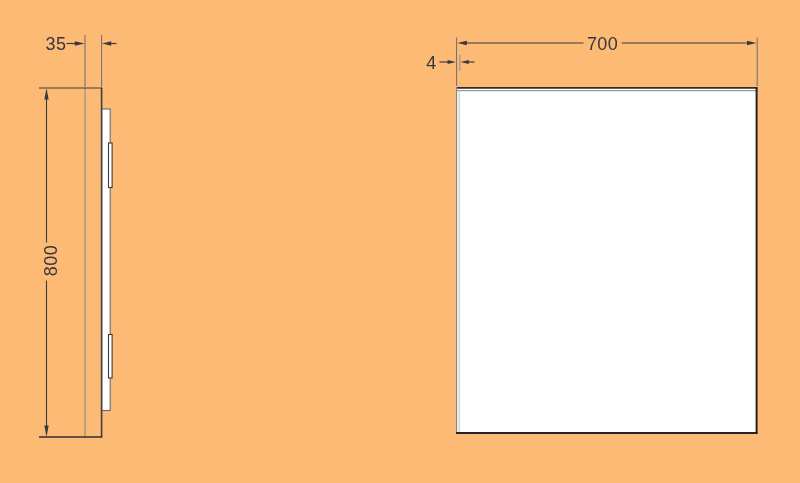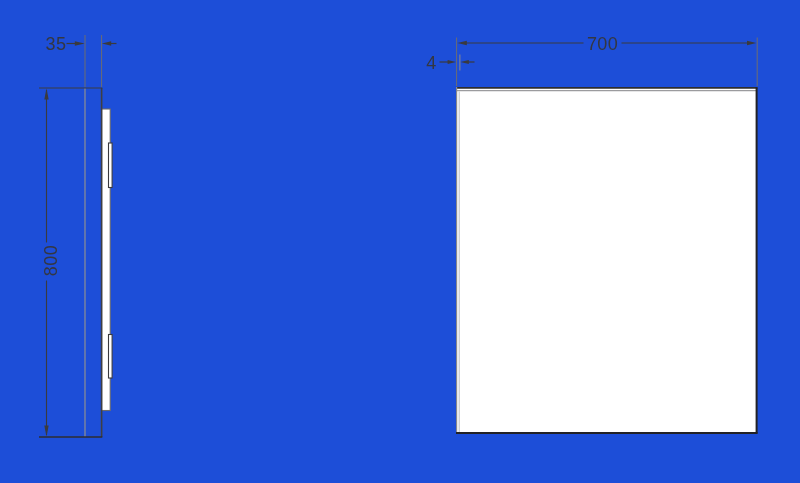--- a/index.html
+++ b/index.html
@@ -4,21 +4,21 @@
 <style>
   html, body {
     margin: 0;
     padding: 0;
     background: #ffffff;
   }
   .stage {
     position: relative;
     width: 800px;
     height: 483px;
-    background: #1d4ed8;
+    background: #fdba74;
     overflow: hidden;
     font-family: "Liberation Sans", sans-serif;
   }
   svg text {
     font-family: "Liberation Sans", sans-serif;
     font-size: 18px;
     letter-spacing: 0.4px;
     fill: #343741;
   }
 </style>

